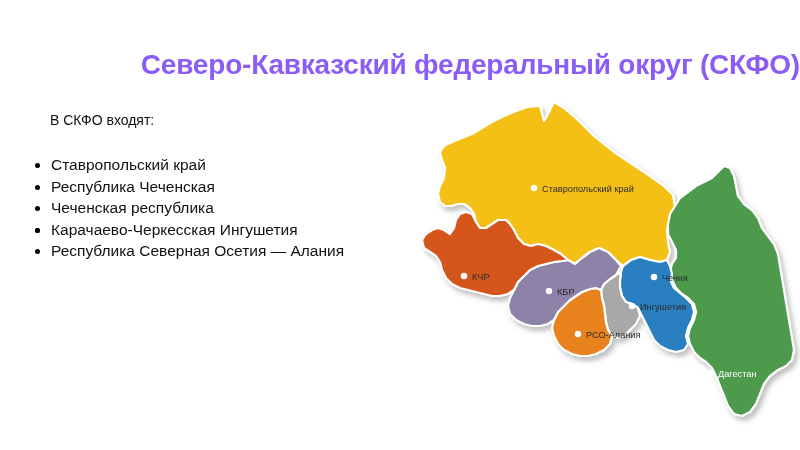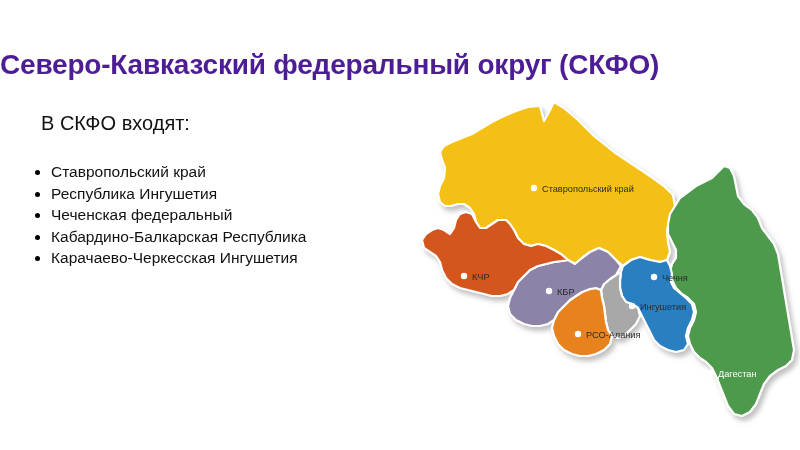--- a/index.html
+++ b/index.html
@@ -22,38 +22,38 @@
     width: 800px;
     height: 450px;
     background: #ffffff;
   }
   
   #page-title {
     position: absolute;
     left: 0;
     top: 30px;
     width: 800px;
-    text-align: left;
+    text-align: right;
     font-size: 28px;
     font-weight: bold;
     letter-spacing: -0.2px;
-    color: #4c1d95;
+    color: #8b5cf6;
     white-space: nowrap;
   }
   
   #intro-panel {
     position: absolute;
     left: 33px;
     top: 112px;
     width: 380px;
   }
   #intro-heading {
-    font-size: 20px;
+    font-size: 14px;
     color: #111111;
-    margin: 0 0 26px 8px;
+    margin: 0 0 26px 17px;
     white-space: nowrap;
   }
   #region-list {
     list-style: none;
     margin: 0;
     padding: 0;
   }
   #region-list li {
     position: relative;
     padding-left: 18px;
@@ -112,33 +112,36 @@
   <section id="intro-panel">
     <p id="intro-heading">В СКФО входят:</p>
 
     <ul id="region-list">
       <li>
         <span class="bullet-icon"></span>
         <span>Ставропольский край</span>
       </li>
       <li>
         <span class="bullet-icon"></span>
-        <span>Республика Ингушетия</span>
-      </li>
-      <li>
-        <span class="bullet-icon"></span>
-        <span>Чеченская федеральный</span>
-      </li>
-      <li>
-        <span class="bullet-icon"></span>
-        <span>Кабардино-Балкарская Республика</span>
+        <span>Республика Чеченская</span>
+      </li>
+      <li>
+        <span class="bullet-icon"></span>
+        <span>Чеченская республика</span>
+      </li>
+      <li>
+        <span class="bullet-icon"></span>
       </li>
       <li>
         <span class="bullet-icon"></span>
         <span>Карачаево-Черкесская Ингушетия</span>
+      </li>
+      <li>
+        <span class="bullet-icon"></span>
+        <span>Республика Северная Осетия — Алания</span>
       </li>
     </ul>
   </section>
 
   <figure id="map-figure">
     <svg id="map-svg" viewBox="0 0 418 345" xmlns="http://www.w3.org/2000/svg">
       <defs>
         <filter id="map-shadow" x="-12%" y="-12%" width="130%" height="130%">
           <feDropShadow dx="3" dy="4" stdDeviation="2.6" flood-color="#8d8d8d" flood-opacity="0.55"></feDropShadow>
         </filter>

